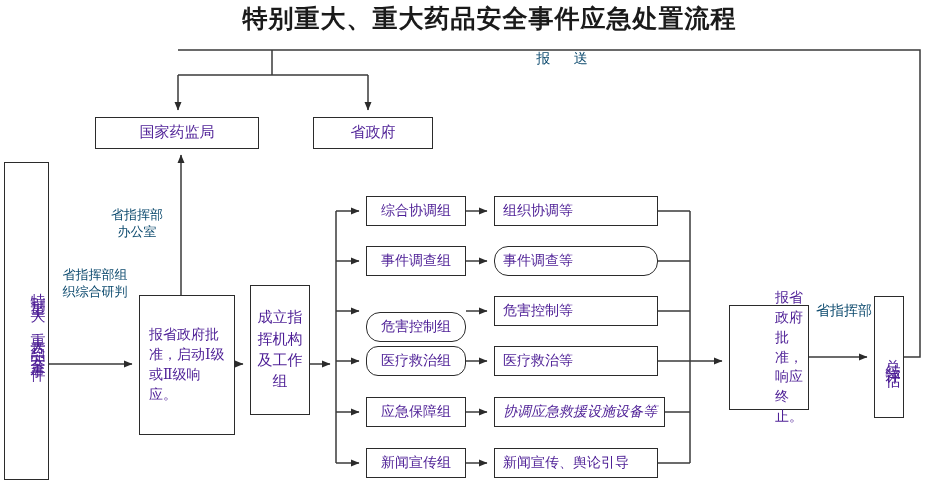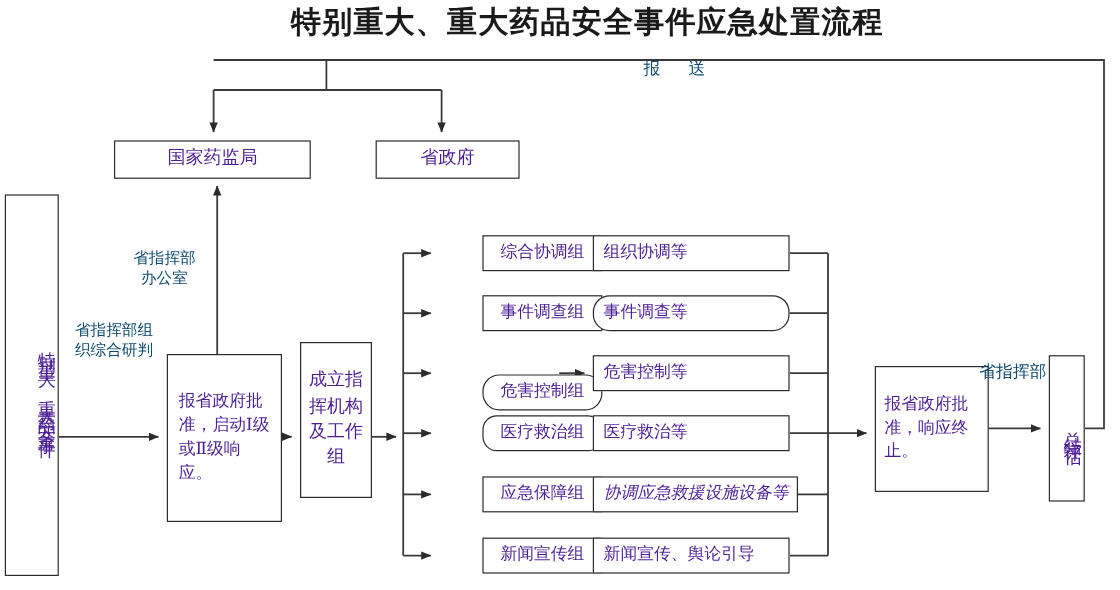--- a/index.html
+++ b/index.html
@@ -55,26 +55,26 @@
 
   #box-event{left:4px;top:162px;width:45px;height:318px;font-size:15px;}
   #box-nmpa{left:95px;top:117px;width:164px;height:32px;font-size:15px;}
   #box-prov-gov{left:313px;top:117px;width:120px;height:32px;font-size:15px;}
 
   #box-approve-start{left:139px;top:295px;width:96px;height:140px;font-size:14px;}
   #box-approve-start .t{text-align:left;padding:0 9px;}
 
   #box-setup-org{left:250px;top:285px;width:60px;height:130px;font-size:15px;}
 
-  #box-approve-end{left:729px;top:305px;width:95px;height:105px;font-size:14px;}
+  #box-approve-end{left:729px;top:305px;width:80px;height:105px;font-size:14px;padding-left:40px;}
   #box-approve-end .t{text-align:left;padding:0 7px;}
 
   #box-summary{left:874px;top:296px;width:30px;height:122px;font-size:15px;}
 
-  .grp{left:366px;width:100px;height:30px;font-size:14px;margin-left:36px;}
+  .grp{left:366px;width:100px;height:30px;font-size:14px;}
   .det{left:494px;height:30px;font-size:14px;}
 
   #lbl-baosong{left:462px;top:50px;width:210px;font-size:14px;letter-spacing:10px;}
   #lbl-office{left:90px;top:207px;width:94px;font-size:13px;}
   #lbl-research{left:46px;top:267px;width:98px;font-size:13px;}
   #lbl-prov-cmd{left:810px;top:302px;width:68px;font-size:14px;}
 </style>
 </head>
 <body>
 

